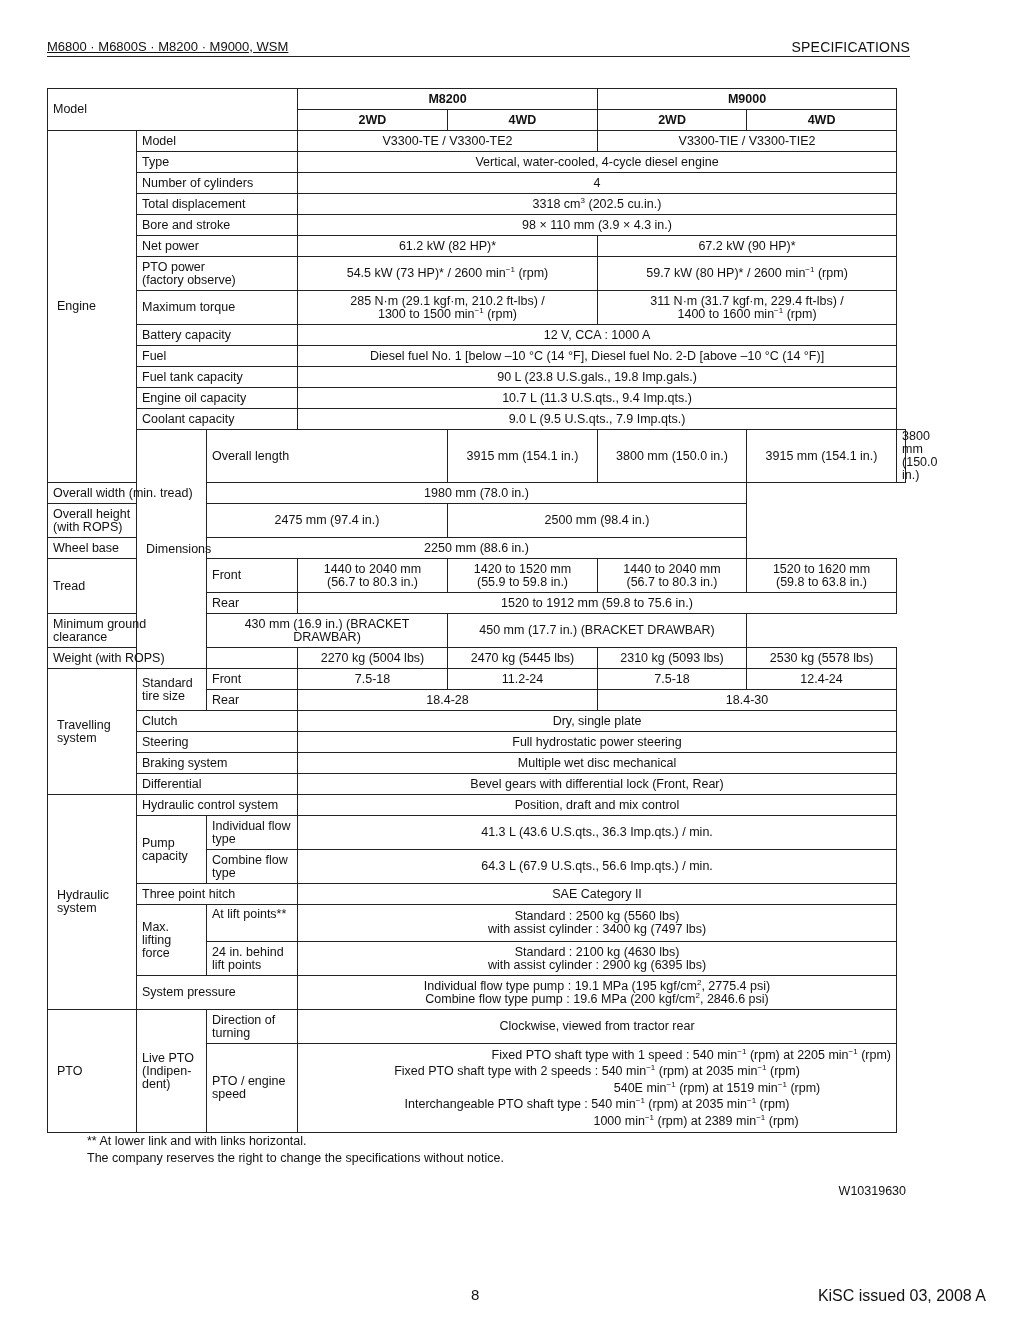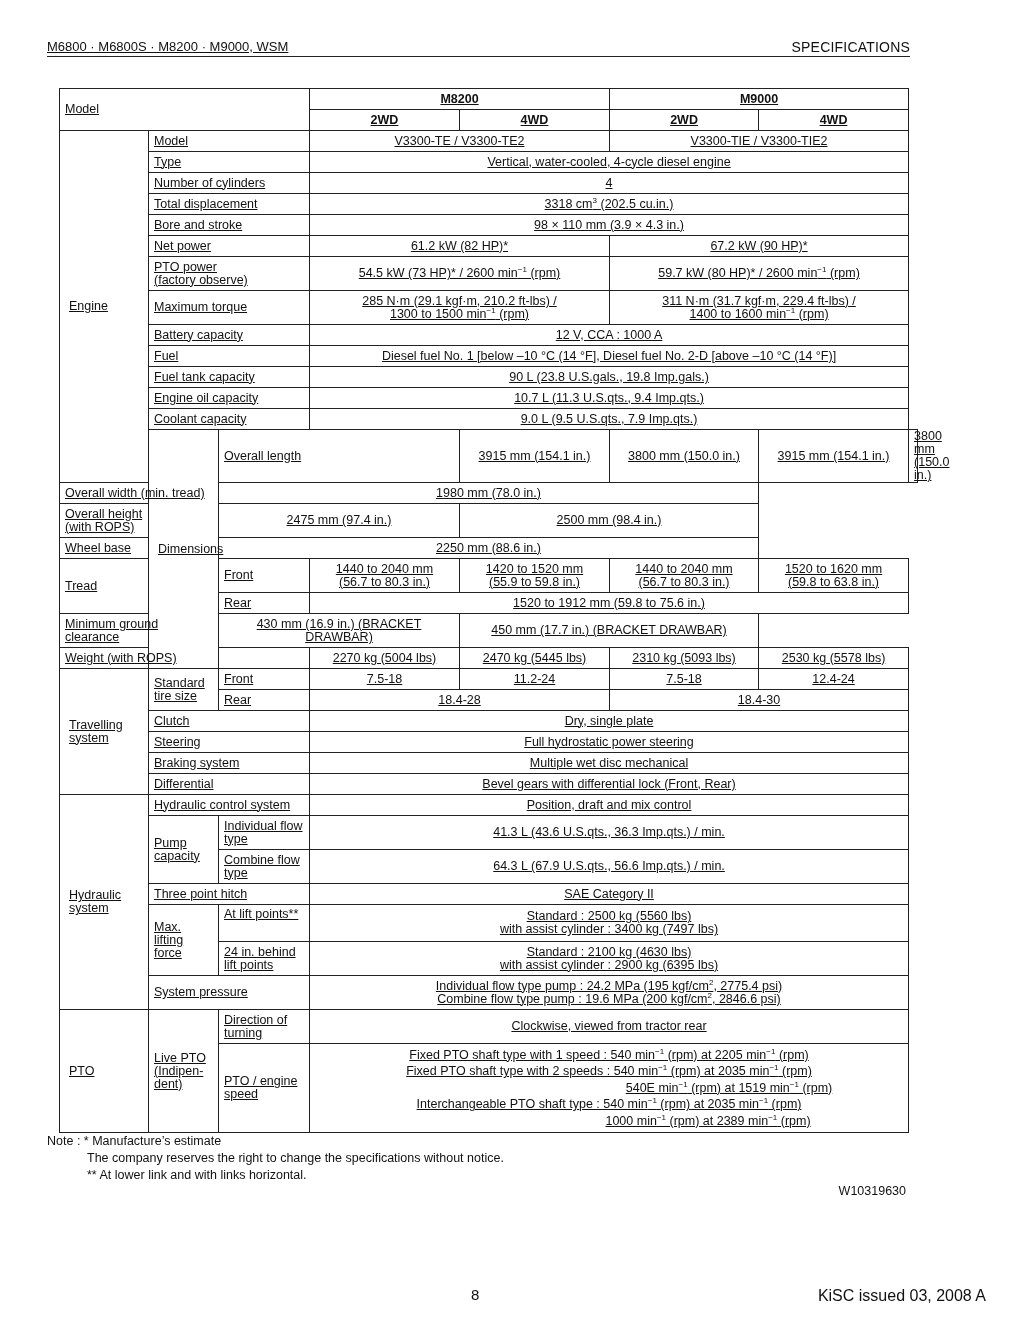--- a/index.html
+++ b/index.html
@@ -1,34 +1,34 @@
 <!DOCTYPE html>
 <html><head>
 <meta charset="utf-8">
 <style>
   html, body { margin: 0; padding: 0; background: #ffffff; }
   body { width: 1024px; height: 1326px; position: relative; font-family: "Liberation Sans", sans-serif; color: #111; }
   .hdr-left { position: absolute; left: 47px; top: 39px; font-size: 13px; text-decoration: underline; }
   .hdr-right { position: absolute; right: 114px; top: 39px; font-size: 14px; letter-spacing: 0.2px; }
   .hdr-rule { position: absolute; left: 47px; top: 56px; width: 863px; height: 0; border-top: 1.5px solid #222; }
-  table.spec { position: absolute; left: 59px; top: 88px; width: 859px; border-collapse: collapse; table-layout: fixed; font-size: 12.5px; text-decoration: underline; }
+  table.spec { position: absolute; left: 47px; top: 88px; width: 859px; border-collapse: collapse; table-layout: fixed; font-size: 12.5px; }
   table.spec td { border: 1.3px solid #222; padding: 0 5px; line-height: 13px; vertical-align: middle; }
   table.spec td.c { text-align: center; }
   table.spec td.b { font-weight: bold; text-align: center; }
   table.spec td.grp { vertical-align: middle; padding-left: 9px; }
   tr.h22 td { height: 20px; }
   tr.h34 td { height: 33px; }
   sup { font-size: 8px; line-height: 0; vertical-align: 5px; }
   .notes { position: absolute; left: 47px; top: 1133px; font-size: 12.5px; line-height: 17px; }
   .notes .indent { padding-left: 40px; }
   .wcode { position: absolute; right: 118px; top: 1184px; font-size: 12.5px; text-align: right; }
   .pageno { position: absolute; left: 471px; top: 1286px; font-size: 15px; }
   .issued { position: absolute; right: 38px; top: 1287px; font-size: 16px; }
   .pto-lines { text-align: center; line-height: 16.5px; padding: 2px 0; }
-  .pto-lines div.r1 { padding-left: 0; }
+  .pto-lines div.r1 { padding-left: 0; text-align: right; }
   .pto-lines div.r3 { padding-left: 240px; }
   .pto-lines div.r5 { padding-left: 198px; }
 </style>
 </head>
 <body>
 
 <div class="hdr-left">M6800 · M6800S · M8200 · M9000, WSM</div>
 <div class="hdr-right">SPECIFICATIONS</div>
 <div class="hdr-rule"></div>
 
@@ -214,21 +214,21 @@
     <td rowspan="2"><span>Max.</span><br><span>lifting</span><br><span>force</span></td>
     <td style="vertical-align:top;padding-top:3px">At lift points**</td>
     <td colspan="4" class="c"><span>Standard : 2500 kg (5560 lbs)</span><br><span>with assist cylinder : 3400 kg (7497 lbs)</span></td>
   </tr>
   <tr class="h34">
     <td><span>24 in. behind</span><br><span>lift points</span></td>
     <td colspan="4" class="c"><span>Standard : 2100 kg (4630 lbs)</span><br><span>with assist cylinder : 2900 kg (6395 lbs)</span></td>
   </tr>
   <tr class="h34">
     <td colspan="2">System pressure</td>
-    <td colspan="4" class="c"><span>Individual flow type pump : 24.2 MPa (195 kgf/cm</span><sup>2</sup><span>, 2775.4 psi)</span><br><span>Combine flow type pump : 19.6 MPa (200 kgf/cm</span><sup>2</sup><span>, 2846.6 psi)</span></td>
+    <td colspan="4" class="c"><span>Individual flow type pump : 19.1 MPa (195 kgf/cm</span><sup>2</sup><span>, 2775.4 psi)</span><br><span>Combine flow type pump : 19.6 MPa (200 kgf/cm</span><sup>2</sup><span>, 2846.6 psi)</span></td>
   </tr>
 
   <tr class="h34">
     <td rowspan="2" class="grp">PTO</td>
     <td rowspan="2"><span>Live PTO</span><br><span>(Indipen-</span><br><span>dent)</span></td>
     <td><span>Direction of</span><br><span>turning</span></td>
     <td colspan="4" class="c">Clockwise, viewed from tractor rear</td>
   </tr>
   <tr>
     <td style="height:88px"><span>PTO / engine</span><br><span>speed</span></td>
@@ -239,19 +239,18 @@
         <div class="r3"><span>540E min</span><sup>−1</sup><span> (rpm) at 1519 min</span><sup>−1</sup><span> (rpm)</span></div>
         <div><span>Interchangeable PTO shaft type : 540 min</span><sup>−1</sup><span> (rpm) at 2035 min</span><sup>−1</sup><span> (rpm)</span></div>
         <div class="r5"><span>1000 min</span><sup>−1</sup><span> (rpm) at 2389 min</span><sup>−1</sup><span> (rpm)</span></div>
       </div>
     </td>
   </tr>
 </tbody>
   </table>
 
 <div class="notes">
-  <div>Note : * Manufacture’s estimate</div>
+  <div class="indent">** At lower link and with links horizontal.</div>
   <div class="indent">The company reserves the right to change the specifications without notice.</div>
-  <div class="indent">** At lower link and with links horizontal.</div>
 </div>
 <div class="wcode">W10319630</div>
 <div class="pageno">8</div>
 <div class="issued">KiSC issued 03, 2008 A</div>
 
 </body></html>

